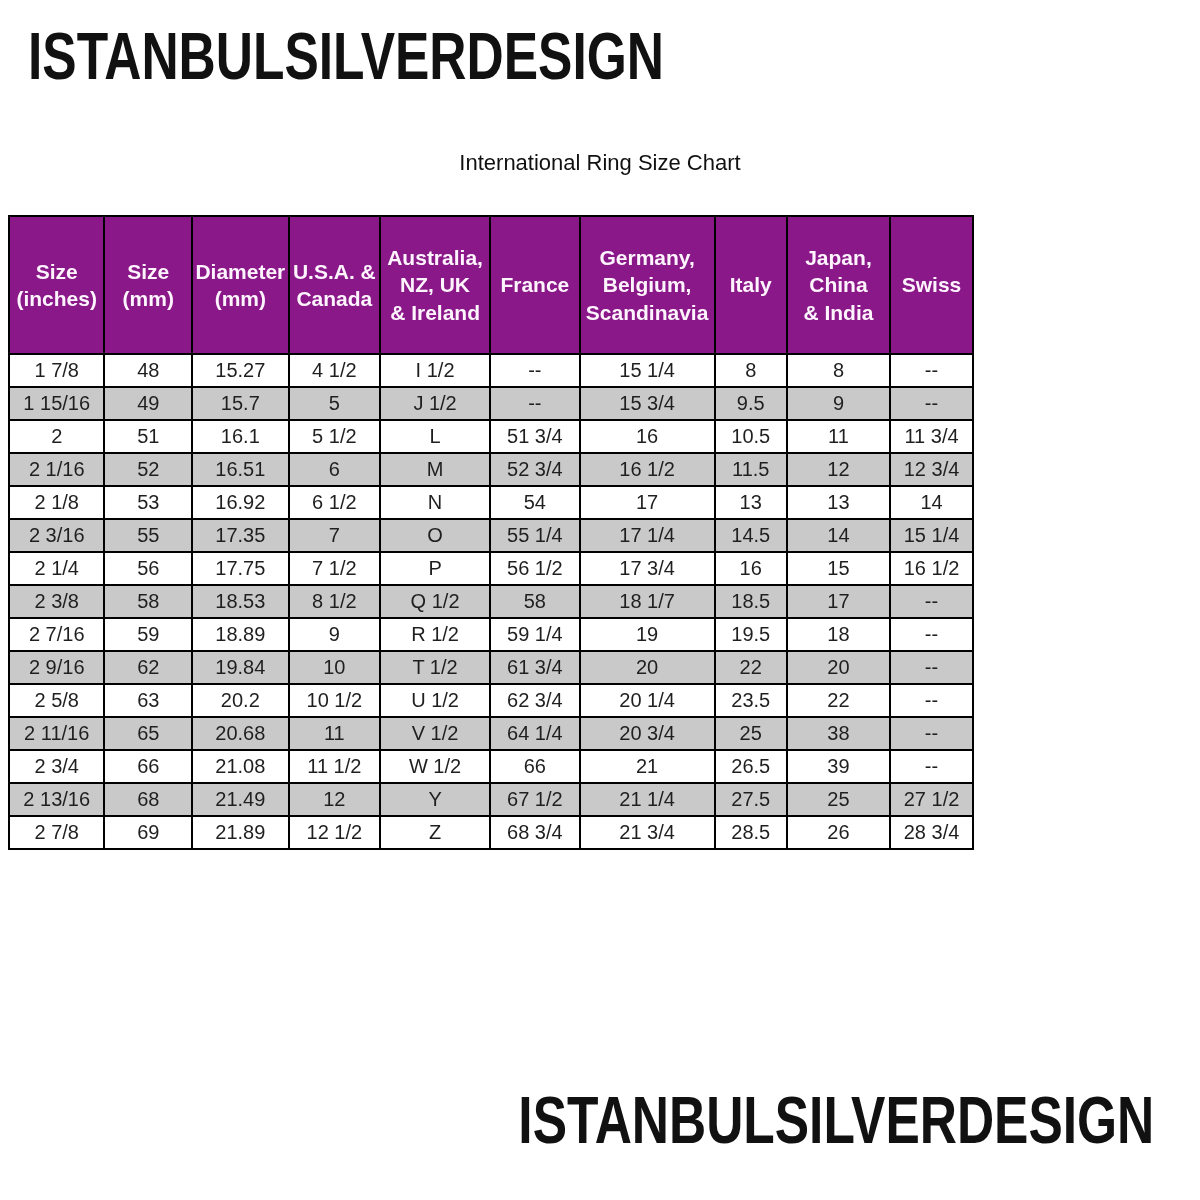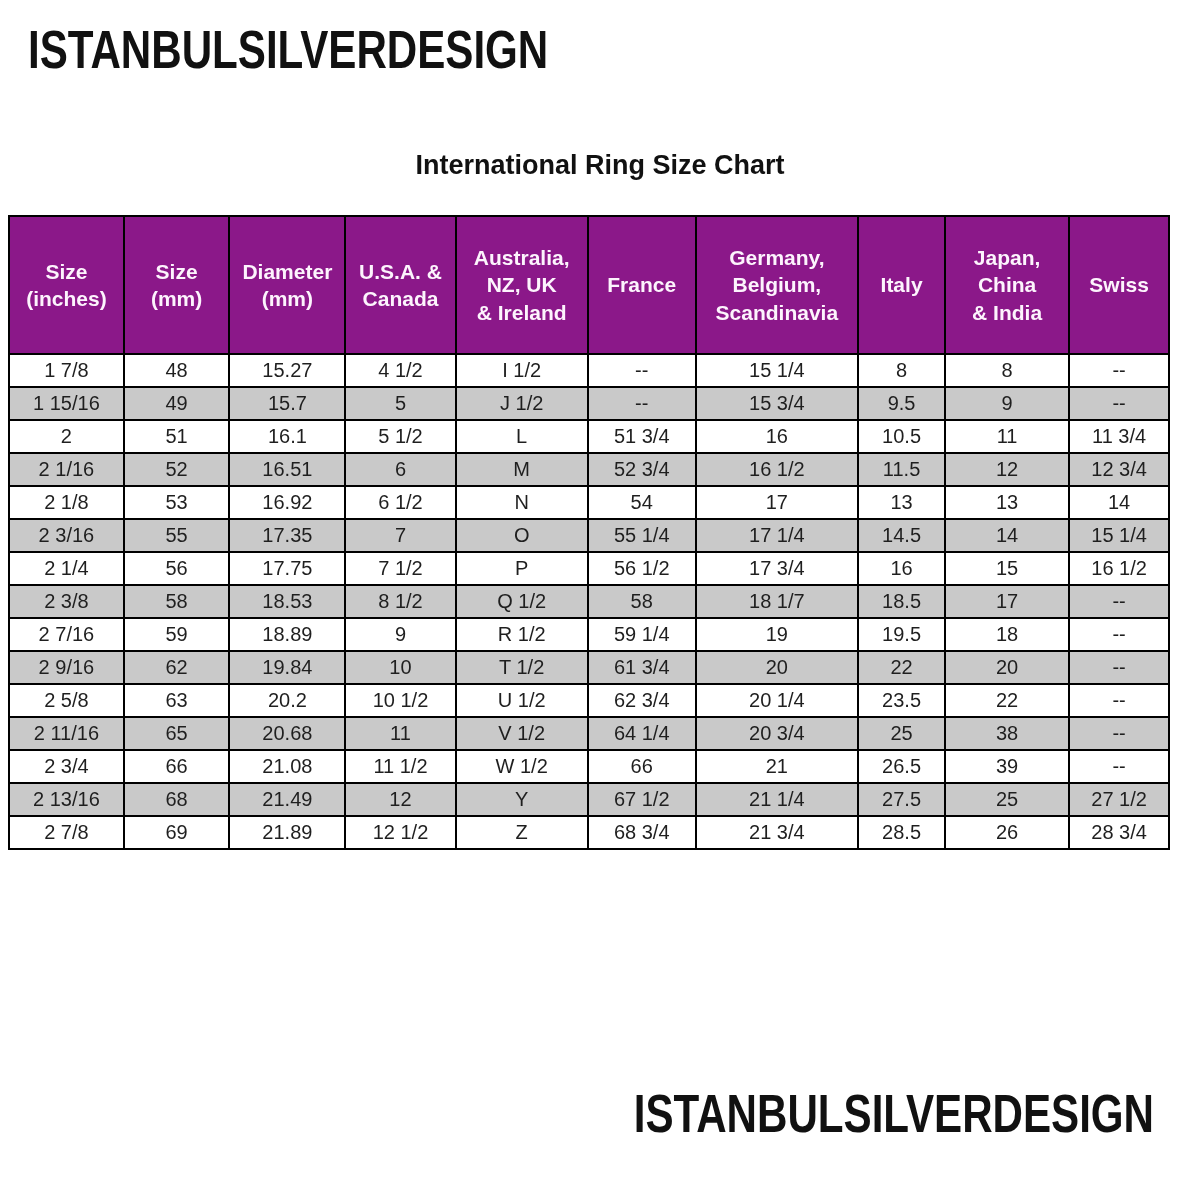--- a/index.html
+++ b/index.html
@@ -15,50 +15,50 @@
   }
   .page {
     position: relative;
     width: 1200px;
     height: 1200px;
     background: #ffffff;
   }
   .brand {
     position: absolute;
     font-weight: bold;
-    font-size: 54px;
+    font-size: 66px;
     color: #111111;
     letter-spacing: 0px;
     white-space: nowrap;
   }
   .brand-inner {
     display: inline-block;
     transform: scaleX(0.78);
   }
   .brand-top { top: 18px; left: 28px; }
   .brand-top .brand-inner { transform-origin: left center; }
   .brand-bottom { top: 1082px; right: 46px; }
   .brand-bottom .brand-inner { transform-origin: right center; }
 
   .chart-title {
     position: absolute;
     top: 150px;
     left: 0;
     width: 100%;
     text-align: center;
-    font-size: 27px;
-    font-weight: bold;
+    font-size: 22px;
+    font-weight: normal;
     color: #111111;
   }
 
   table.ring-table {
     position: absolute;
     top: 215px;
     left: 8px;
-    width: 1162px;
+    width: 966px;
     border-collapse: collapse;
     table-layout: fixed;
     border: 2px solid #000000;
   }
   .ring-table th, .ring-table td {
     border: 2px solid #000000;
     text-align: center;
     vertical-align: middle;
     padding: 0 2px;
     overflow: hidden;

